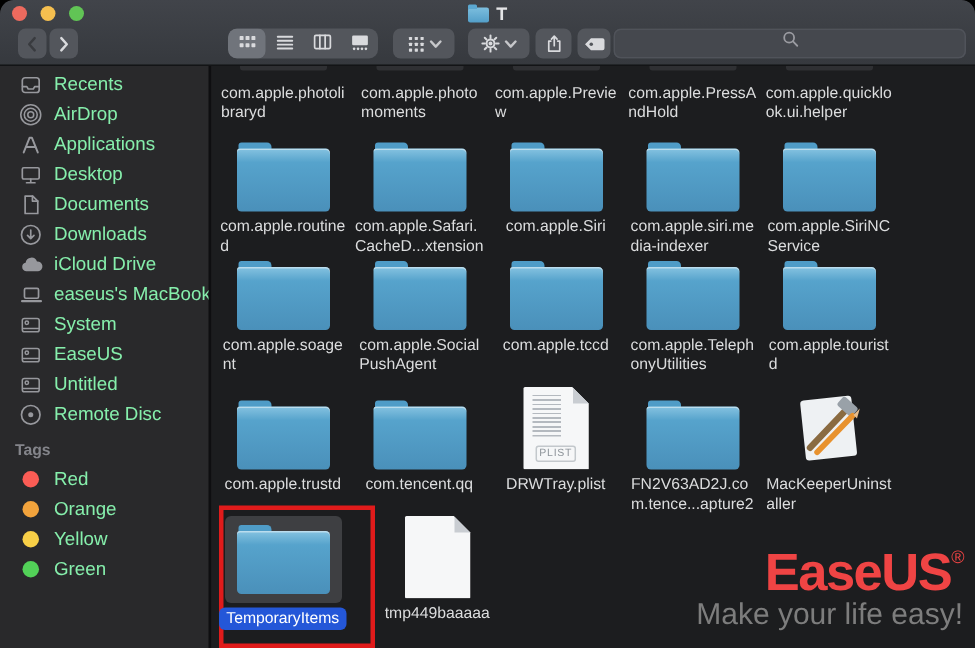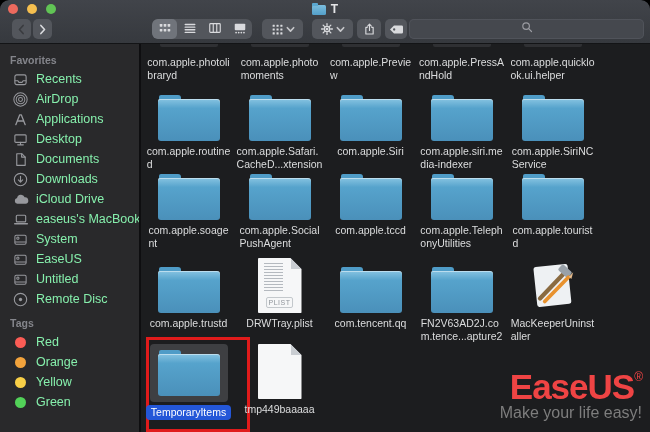--- a/index.html
+++ b/index.html
@@ -62,21 +62,21 @@
   .page-icon .lines{position:absolute;top:5px;left:6px;width:19px;height:28px;background:repeating-linear-gradient(180deg,#b4b9bf 0 1px,transparent 1px 3px);}
   .plist-badge{position:absolute;bottom:5px;left:50%;transform:translateX(-50%);font-size:7px;letter-spacing:.5px;color:#8f959b;border:1px solid #c3c8cc;border-radius:2px;padding:0 2px;line-height:9px;}
 
   .app-icon{width:54px;height:55px;display:flex;align-items:center;justify-content:center;}
 
   .annotation{position:absolute;left:5px;top:293px;width:104px;height:95px;border:3px solid var(--annotation);}
 
   .watermark{position:absolute;right:8px;bottom:10px;text-align:right;pointer-events:none;}
   .wm-brand{font-size:35px;font-weight:800;letter-spacing:-1px;color:#6c6c6c;line-height:32px;}
   .wm-reg{font-size:12px;vertical-align:18px;font-weight:400;}
-  .wm-tagline{font-size:16px;color:#7d7d7d;margin-top:1px;}
+  .wm-tagline{font-size:20px;color:#7d7d7d;margin-top:1px;}
 </style>
 </head>
 <body>
 
 <div class="window">
 
   <div class="header">
     <div class="titlebar">
       <div class="traffic">
         <span style="background: rgb(237, 106, 94);"></span>
@@ -197,21 +197,20 @@
               <path d="M10.2 10.2 14 14"></path>
             </svg></span>
         <input class="search-input" placeholder="Search" style="">
       </div>
     </div>
   </div>
 
   <div class="body">
     <div class="sidebar" id="sidebar">
         <div class="side-section">
-    <div class="side-title">Favorites</div>
   <div class="side-item">
     <span class="side-icon">
               <svg width="15" height="15" viewBox="0 0 16 16" fill="none" stroke="currentColor" stroke-linecap="round" stroke-linejoin="round" stroke-width="1.2">
                 <rect x="2" y="3" width="12" height="10.5" rx="2"></rect>
                 <path d="M2.2 9.3h3l1 1.7h3.6l1-1.7h3"></path>
               </svg>
             </span>
     <span class="side-label">Recents</span>
   </div>
           <div class="side-item">
@@ -498,36 +497,36 @@
     <div class="icon-slot" style="height: 55px;">
               <div class="folder-icon">
                 <div class="tab"></div>
                 <div class="fbody"></div>
               </div>
             </div>
     <div class="label">com.apple.trustd</div>
   </div>
           <div class="cell">
     <div class="icon-slot" style="height: 55px;">
+              <div class="folder-icon">
+                <div class="tab"></div>
+                <div class="fbody"></div>
+              </div>
+            </div>
+    <div class="label">com.tencent.qq</div>
+  </div>
+          <div class="cell">
+    <div class="icon-slot" style="height: 55px;">
               <div class="page-icon">
                 <span class="fold"></span>
                 <span class="lines"></span>
                 <span class="plist-badge">PLIST</span>
               </div>
             </div>
     <div class="label">DRWTray.plist</div>
-  </div>
-          <div class="cell">
-    <div class="icon-slot" style="height: 55px;">
-              <div class="folder-icon">
-                <div class="tab"></div>
-                <div class="fbody"></div>
-              </div>
-            </div>
-    <div class="label">com.tencent.qq</div>
   </div>
           <div class="cell">
     <div class="icon-slot" style="height: 55px;">
               <div class="folder-icon">
                 <div class="tab"></div>
                 <div class="fbody"></div>
               </div>
             </div>
     <div class="label">FN2V63AD2J.co
 m.tence...apture2</div>
@@ -541,21 +540,21 @@
                   <rect x="26.5" y="6.5" width="11" height="6.5" rx="1.5" fill="#99a1a8" transform="rotate(42 32 10)"></rect>
                   <line x1="15" y1="35.5" x2="35" y2="15" stroke="#e8922e" stroke-width="3.2" stroke-linecap="round"></line>
                   <path d="M35.5 14.5l3.6-3.7-1.6 5.7z" fill="#e7bd8d"></path>
                 </svg>
               </div>
             </div>
     <div class="label">MacKeeperUninst
 aller</div>
   </div>
         </div>
-        <div class="grid-row" style="top: 300px;">
+        <div class="grid-row" style="top: 300px; gap: 12px;">
           <div class="cell">
     <div class="icon-slot">
               <div class="sel-wrap">
                 <div class="folder-icon">
                   <div class="tab"></div>
                   <div class="fbody"></div>
                 </div>
               </div>
             </div>
     <div class="label pill">TemporaryItems</div>

